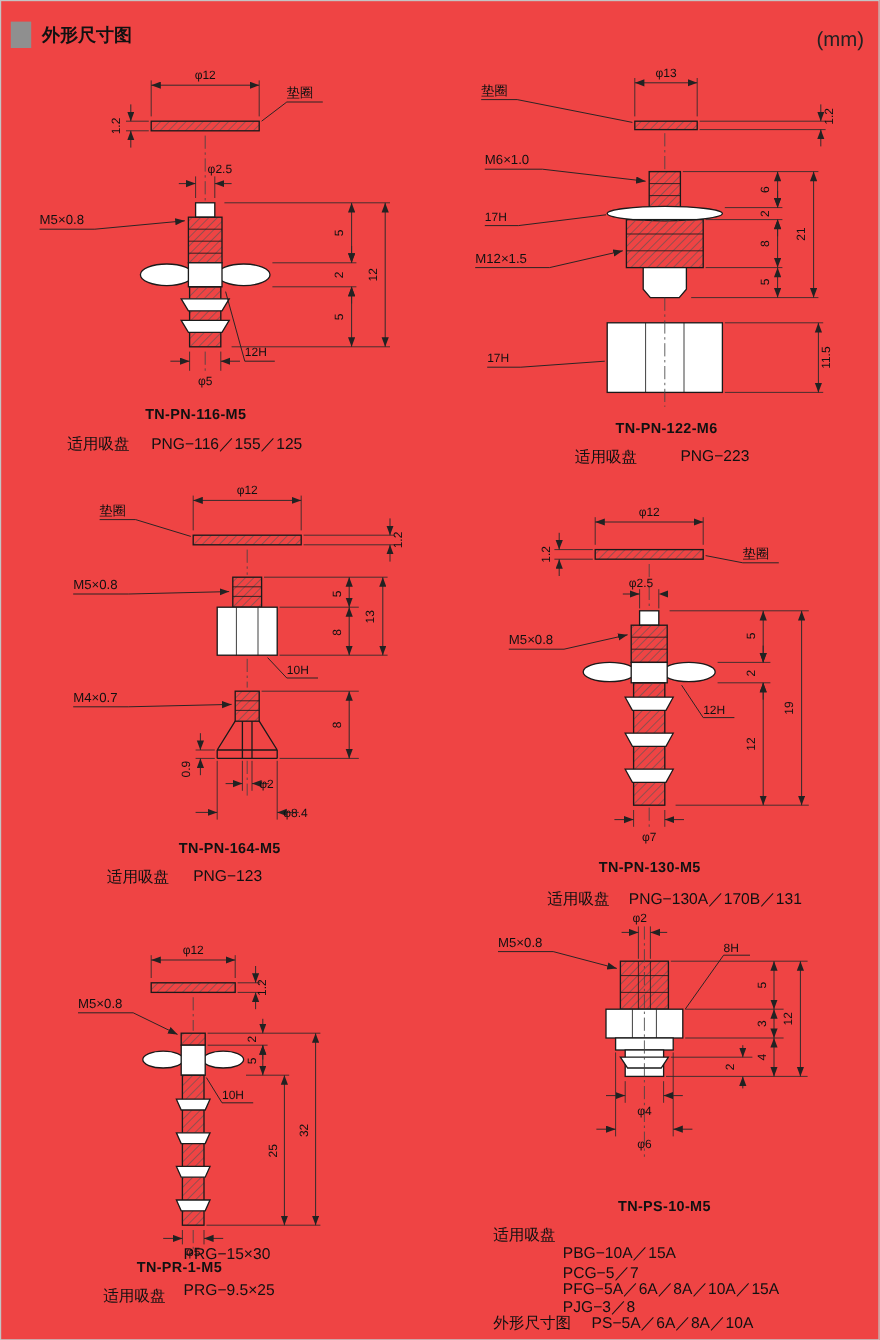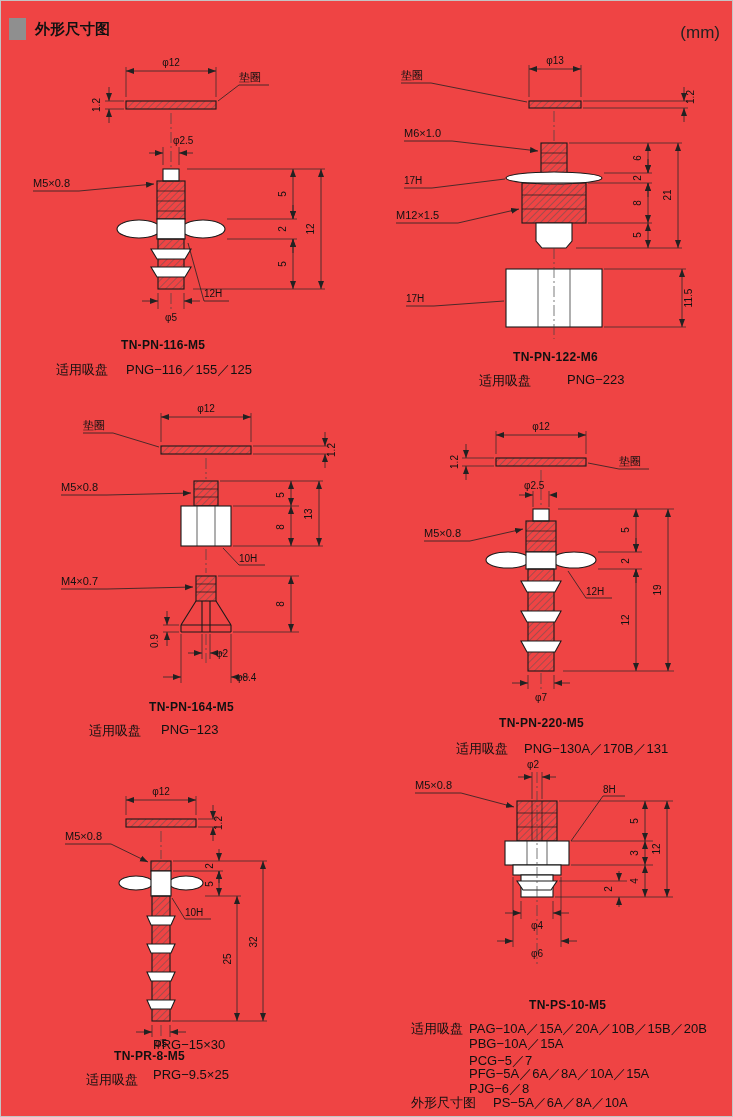--- a/index.html
+++ b/index.html
@@ -243,21 +243,21 @@
       <text x="213" y="140" text-anchor="middle" transform="rotate(-90 213 140)">2</text>
       <line class="dim" x1="220" y1="148" x2="220" y2="250" marker-start="url(#as)" marker-end="url(#ae)"></line>
       <text x="213" y="199" text-anchor="middle" transform="rotate(-90 213 199)">12</text>
       <line class="dim" x1="252" y1="88" x2="252" y2="250" marker-start="url(#as)" marker-end="url(#ae)"></line>
       <text x="245" y="169" text-anchor="middle" transform="rotate(-90 245 169)">19</text>
       <path class="dim" d="M96,262 H112" marker-end="url(#ae)"></path>
       <path class="dim" d="M154,262 H138" marker-end="url(#ae)"></path>
       <text x="125" y="280" text-anchor="middle">φ7</text>
     </g>
   </svg>
-  <div class="cap cap-model" style="left:498px;top:715px">TN-PN-220-M5</div>
+  <div class="cap cap-model" style="left:498px;top:715px">TN-PN-130-M5</div>
   <div class="cap cap-fit" style="left:455px;top:739px">适用吸盘</div>
   <div class="cap cap-fit" style="left:523px;top:739px">PNG−130A／170B／131</div>
 
   <svg class="draw" style="left:50px;top:785px" width="235" height="275" viewBox="0 0 235 275">
     <g>
       <rect class="hat" x="75" y="33" width="70" height="8"></rect>
       <path class="ext" d="M75,29 V10 M145,29 V10 M147,33 H166 M147,41 H166"></path>
       <line class="dim" x1="75" y1="14" x2="145" y2="14" marker-start="url(#as)" marker-end="url(#ae)"></line>
       <text x="110" y="9" text-anchor="middle">φ12</text>
       <path class="dim" d="M162,19 V33" marker-end="url(#ae)"></path>
@@ -289,21 +289,21 @@
       <path class="led" d="M160,133 H134 L121,112"></path>
       <line class="dim" x1="186" y1="110" x2="186" y2="235" marker-start="url(#as)" marker-end="url(#ae)"></line>
       <text x="180" y="173" text-anchor="middle" transform="rotate(-90 180 173)">25</text>
       <line class="dim" x1="212" y1="75" x2="212" y2="235" marker-start="url(#as)" marker-end="url(#ae)"></line>
       <text x="206" y="156" text-anchor="middle" transform="rotate(-90 206 156)">32</text>
       <path class="dim" d="M85,246 H101" marker-end="url(#ae)"></path>
       <path class="dim" d="M135,246 H119" marker-end="url(#ae)"></path>
       <text x="110" y="261" text-anchor="middle">φ5</text>
     </g>
   </svg>
-  <div class="cap cap-model" style="left:113px;top:1048px">TN-PR-8-M5</div>
+  <div class="cap cap-model" style="left:113px;top:1048px">TN-PR-1-M5</div>
   <div class="cap cap-fit" style="left:85px;top:1070px">适用吸盘</div>
   <div class="cap cap-fit" style="left:152px;top:1066px">PRG−9.5×25</div>
   <div class="cap cap-fit" style="left:152px;top:1036px">PRG−15×30</div>
 
   <svg class="draw" style="left:400px;top:758px" width="333" height="222" viewBox="0 0 333 222">
     <g>
       <rect class="hat" x="116" y="42" width="40" height="40"></rect>
       <path class="thin" d="M116,54 H156 M116,68 H156"></path>
       <rect class="ol" x="104" y="82" width="64" height="24"></rect>
       <path class="thin" d="M126,82 V106 M146,82 V106 M131,42 V82 M141,42 V82"></path>
@@ -333,23 +333,22 @@
       <line class="dim" x1="266" y1="42" x2="266" y2="138" marker-start="url(#as)" marker-end="url(#ae)"></line>
       <text x="259" y="90" text-anchor="middle" transform="rotate(-90 259 90)">12</text>
       <path class="dim" d="M104,154 H120" marker-end="url(#ae)"></path>
       <path class="dim" d="M168,154 H152" marker-end="url(#ae)"></path>
       <text x="136" y="170" text-anchor="middle">φ4</text>
       <path class="dim" d="M96,182 H112" marker-end="url(#ae)"></path>
       <path class="dim" d="M176,182 H160" marker-end="url(#ae)"></path>
       <text x="136" y="198" text-anchor="middle">φ6</text>
     </g>
   </svg>
-  <div class="cap cap-model" style="left:528px;top:997px">TN-PS-10-M5</div>
+  <div class="cap cap-model" style="left:514px;top:997px">TN-PS-10-M5</div>
   <div class="cap cap-fit" style="left:410px;top:1019px">适用吸盘</div>
-  <div class="cap cap-fit" style="left:468px;top:1019px">PAG−10A／15A／20A／10B／15B／20B</div>
   <div class="cap cap-fit" style="left:468px;top:1034px">PBG−10A／15A</div>
   <div class="cap cap-fit" style="left:468px;top:1051px">PCG−5／7</div>
   <div class="cap cap-fit" style="left:468px;top:1064px">PFG−5A／6A／8A／10A／15A</div>
-  <div class="cap cap-fit" style="left:468px;top:1079px">PJG−6／8</div>
+  <div class="cap cap-fit" style="left:468px;top:1079px">PJG−3／8</div>
   <div class="cap cap-fit" style="left:410px;top:1093px">外形尺寸图</div>
   <div class="cap cap-fit" style="left:492px;top:1093px">PS−5A／6A／8A／10A</div>
 
 </div>
 
 </body></html>

